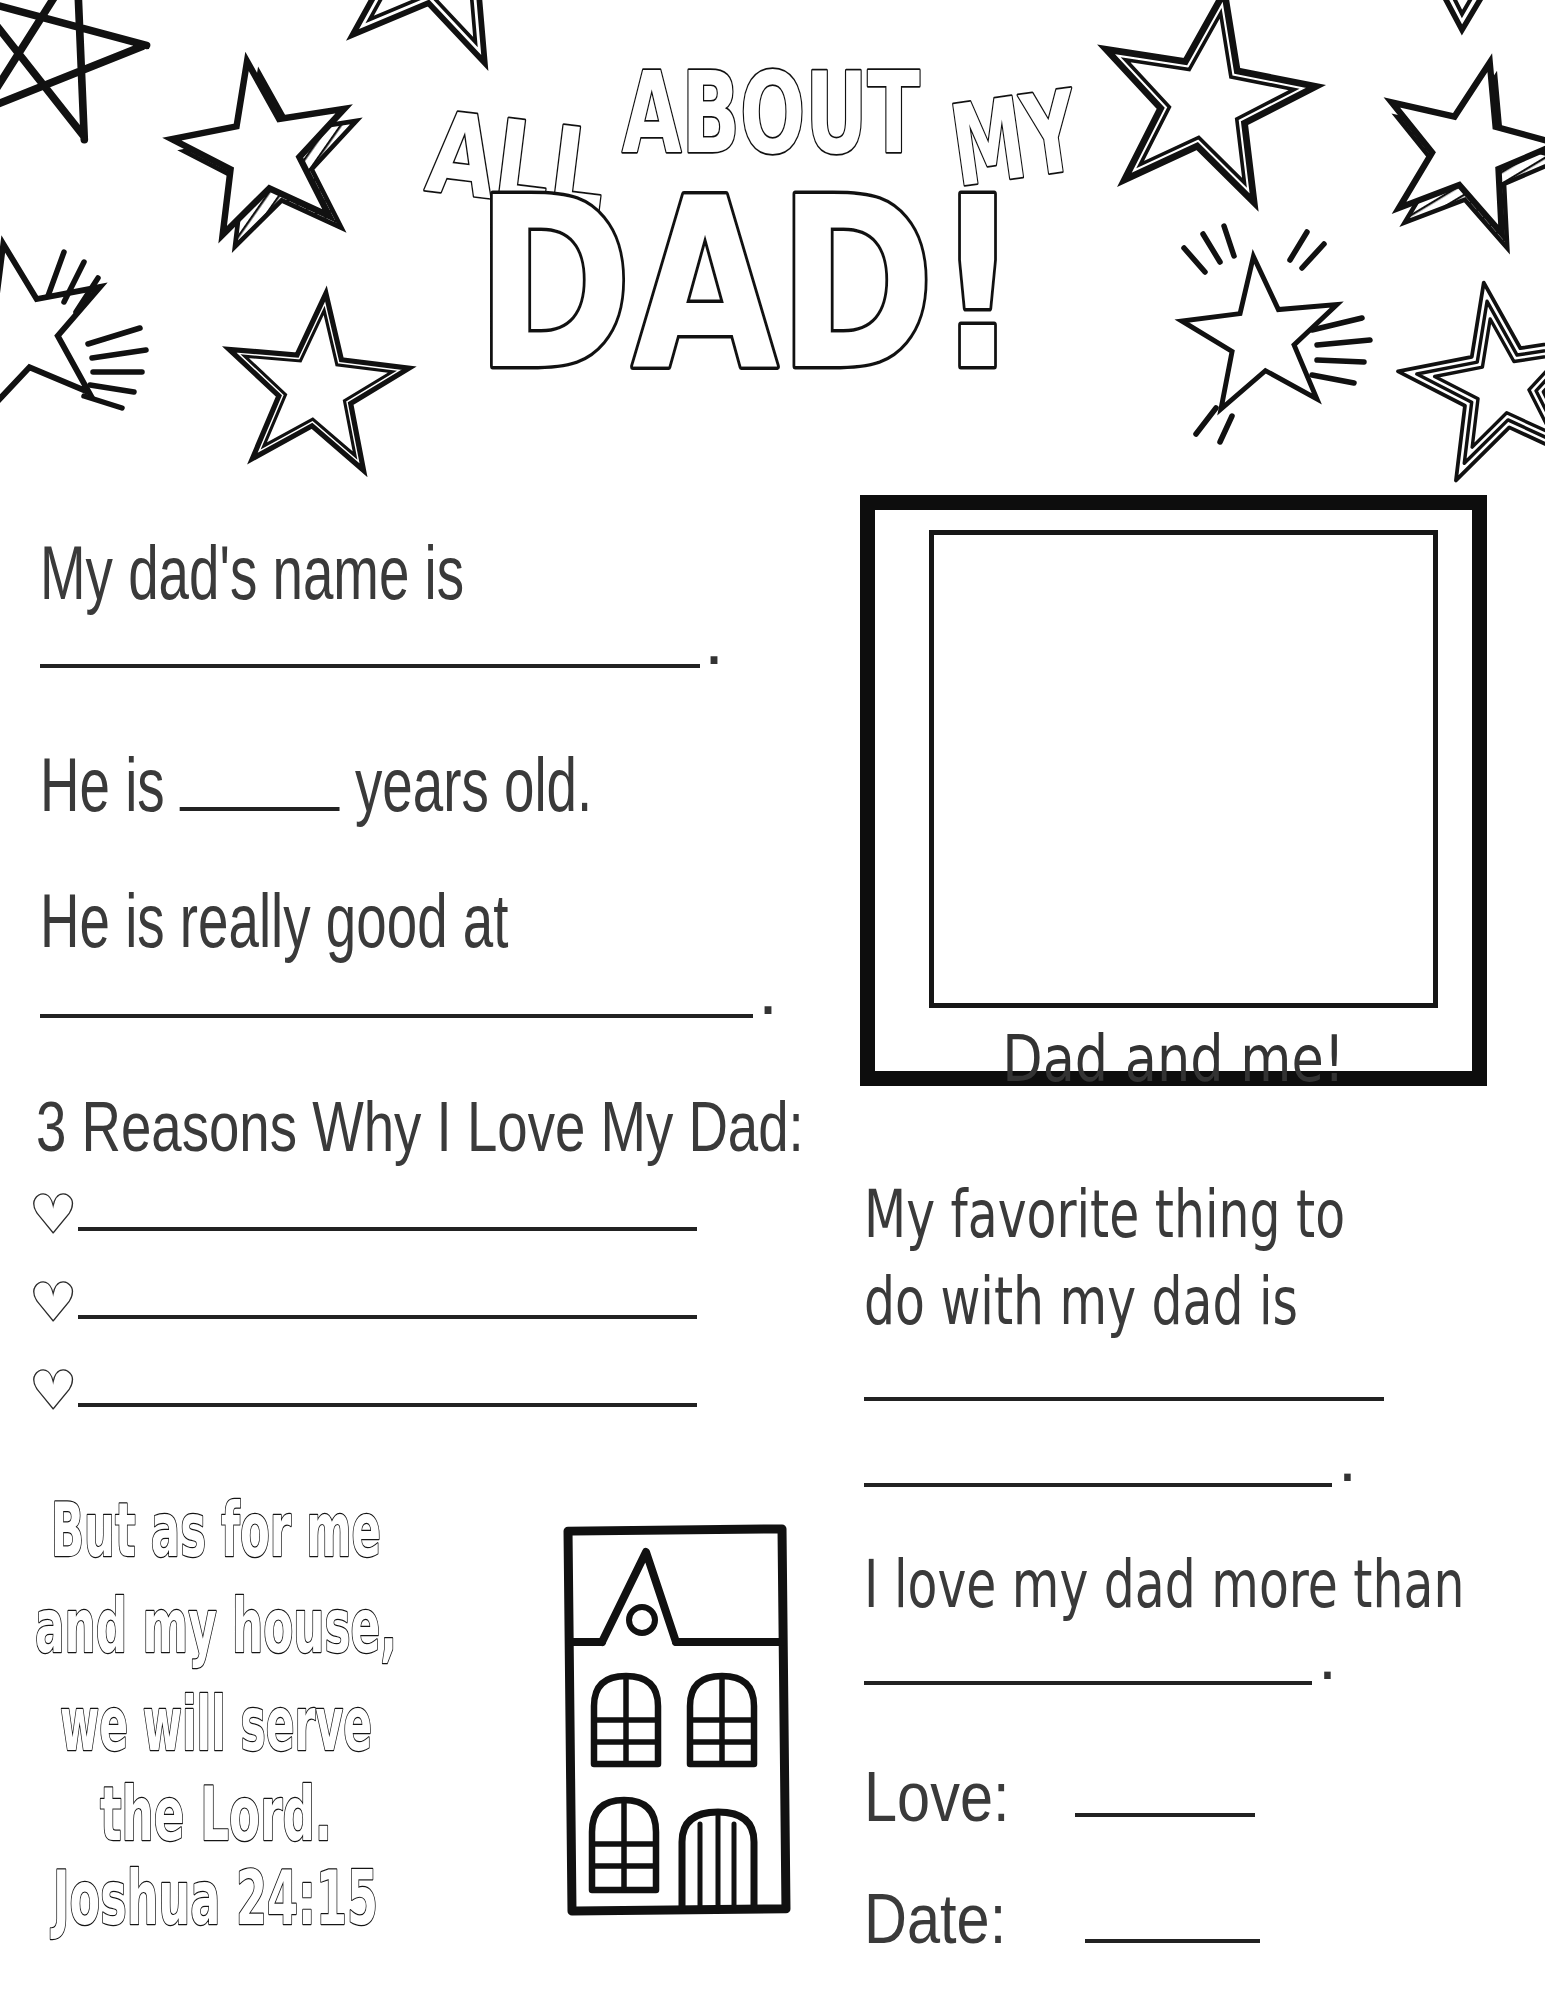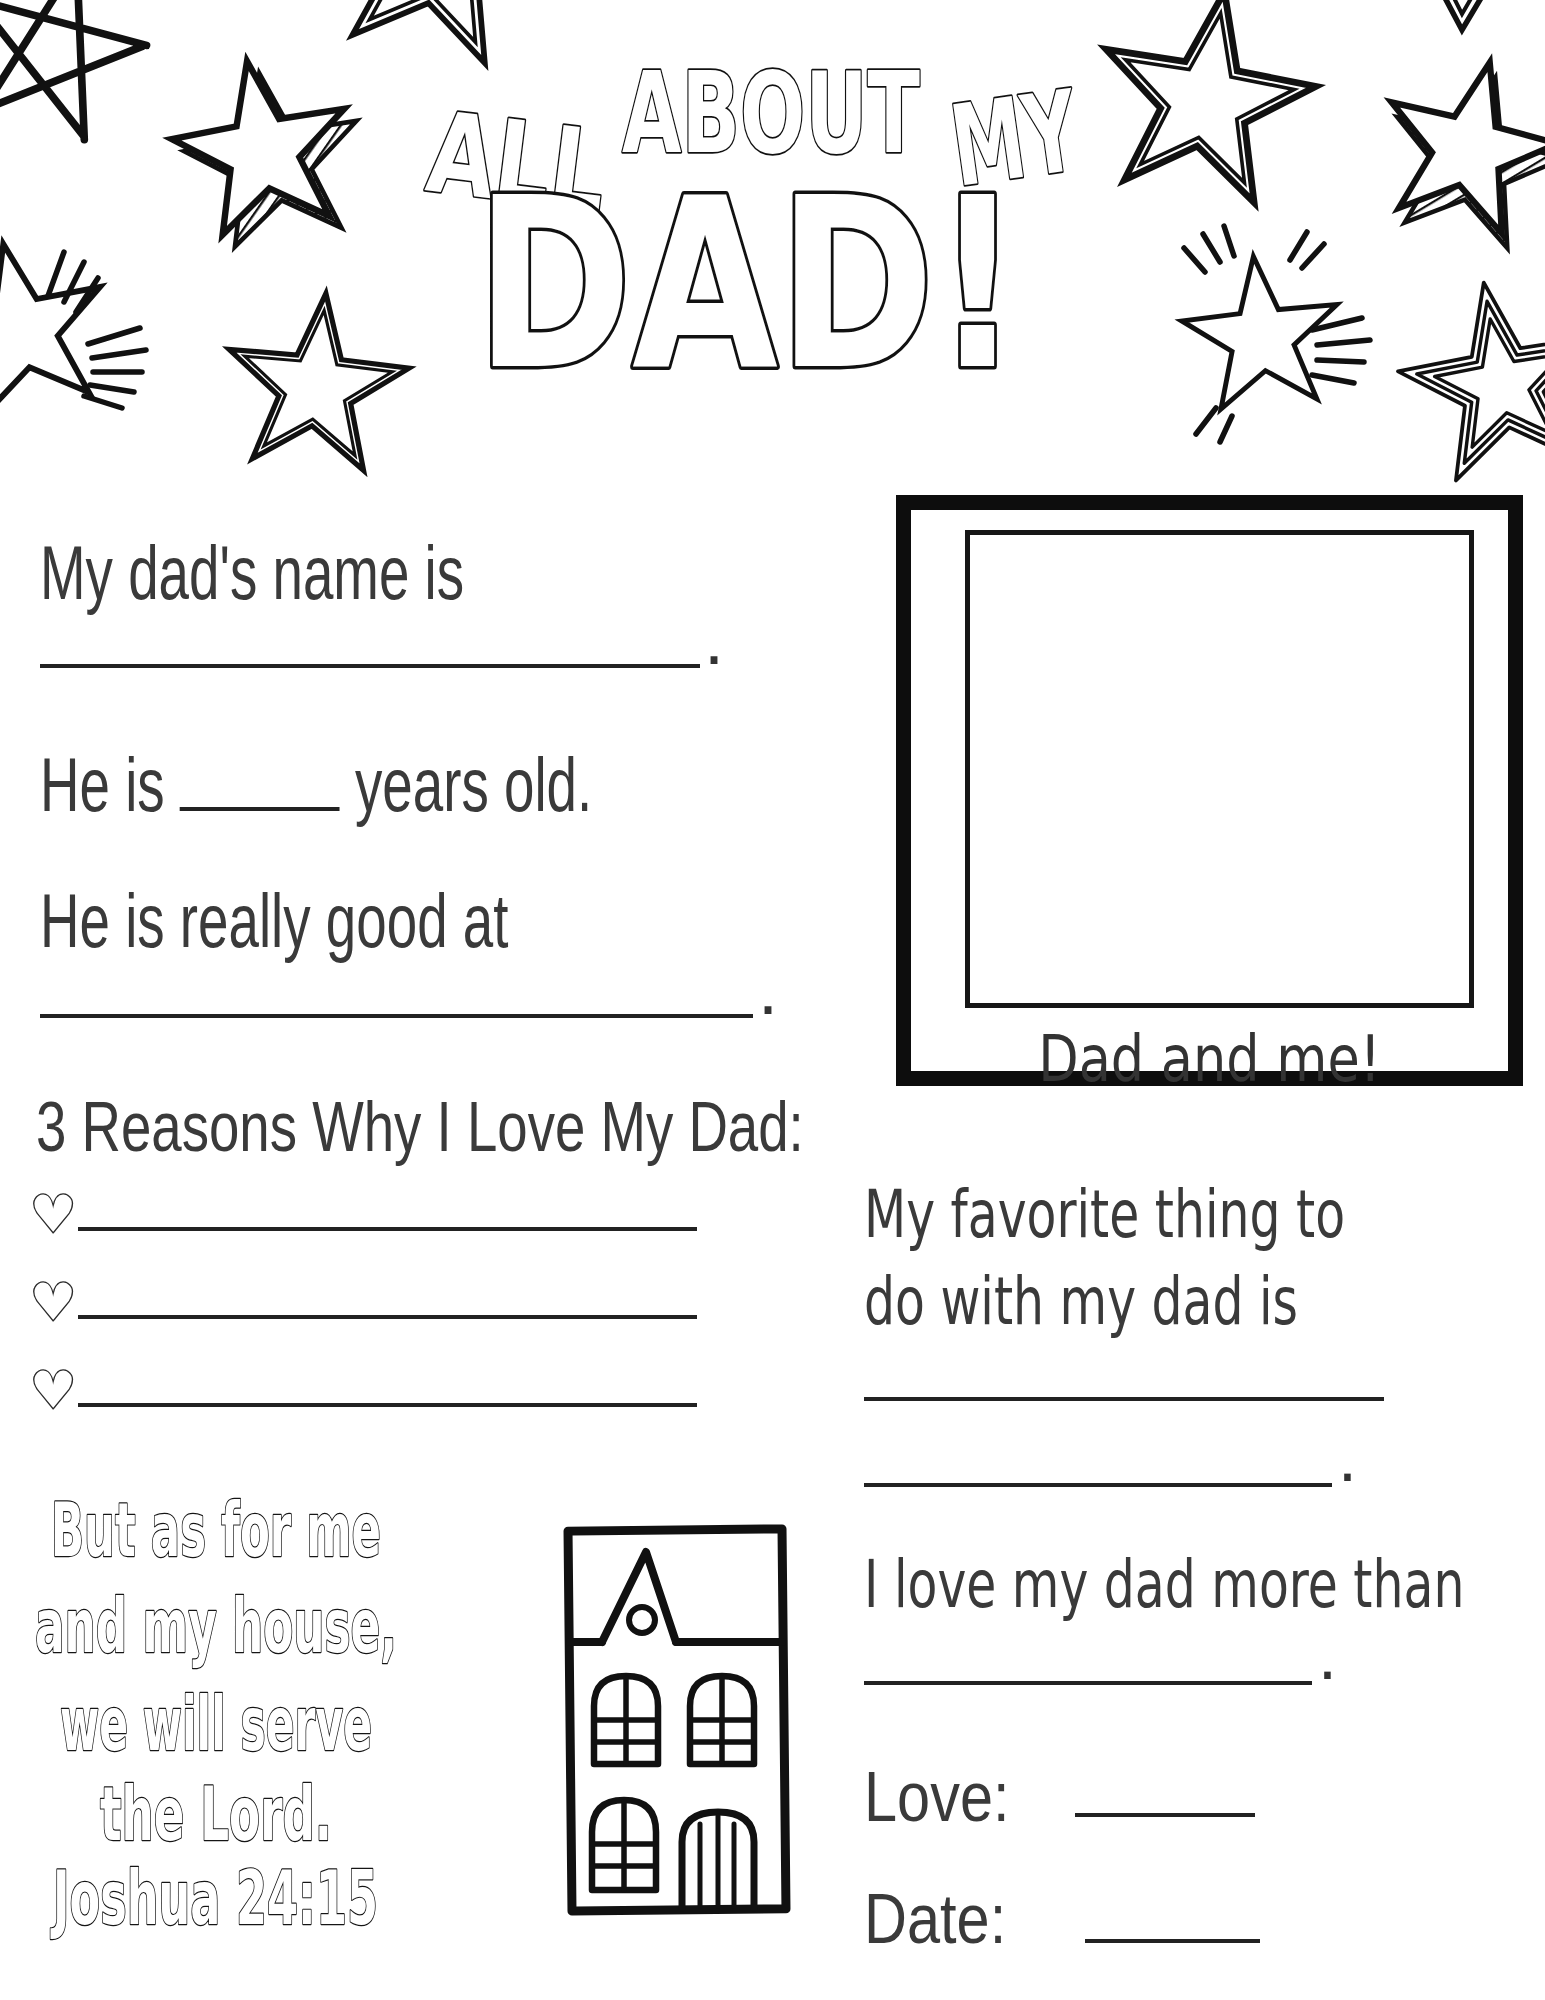--- a/index.html
+++ b/index.html
@@ -16,21 +16,21 @@
     transform:scaleX(.72); transform-origin:0 0; font-size:76px; line-height:1.18;
   }
   .blank{display:inline-block; border-bottom:4px solid #222; height:.78em;}
   .rule{position:absolute; height:0; border-bottom:4px solid #222;}
   .dot{position:absolute; font-family:"Liberation Sans",sans-serif; color:#333; font-size:72px;}
   
   .heart-row{position:absolute; left:28px; font-size:56px; color:#2b2b2b; font-family:"DejaVu Sans",sans-serif; font-weight:400;}
   
   .polaroid{
     position:absolute; left:860px; top:495px; width:627px; height:591px;
-    border:15px solid #0d0d0d; background:#fff; box-sizing:border-box;margin-left:36px;
+    border:15px solid #0d0d0d; background:#fff; box-sizing:border-box;
   }
   .photo{
     position:absolute; left:54px; top:20px; width:499px; height:468px;
     border:5px solid #161616; background:#fff;
   }
   .caption{
     position:absolute; left:0; top:512px; width:100%; text-align:center;
     font-size:64px; color:#333; transform:scaleX(.82);
   }
   

